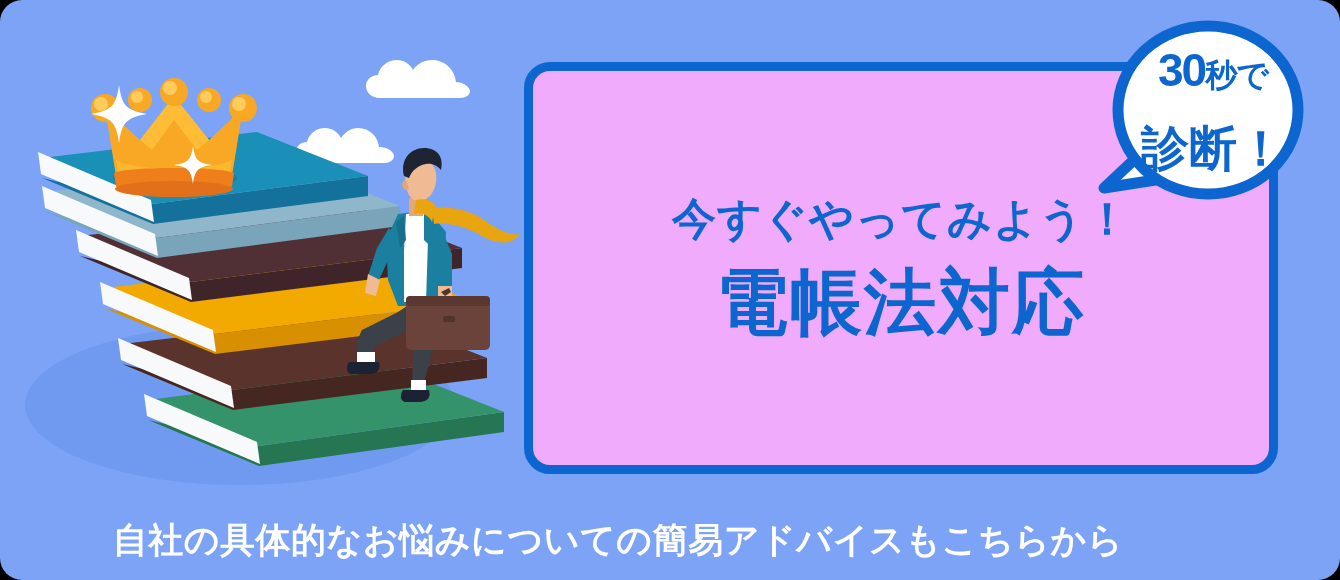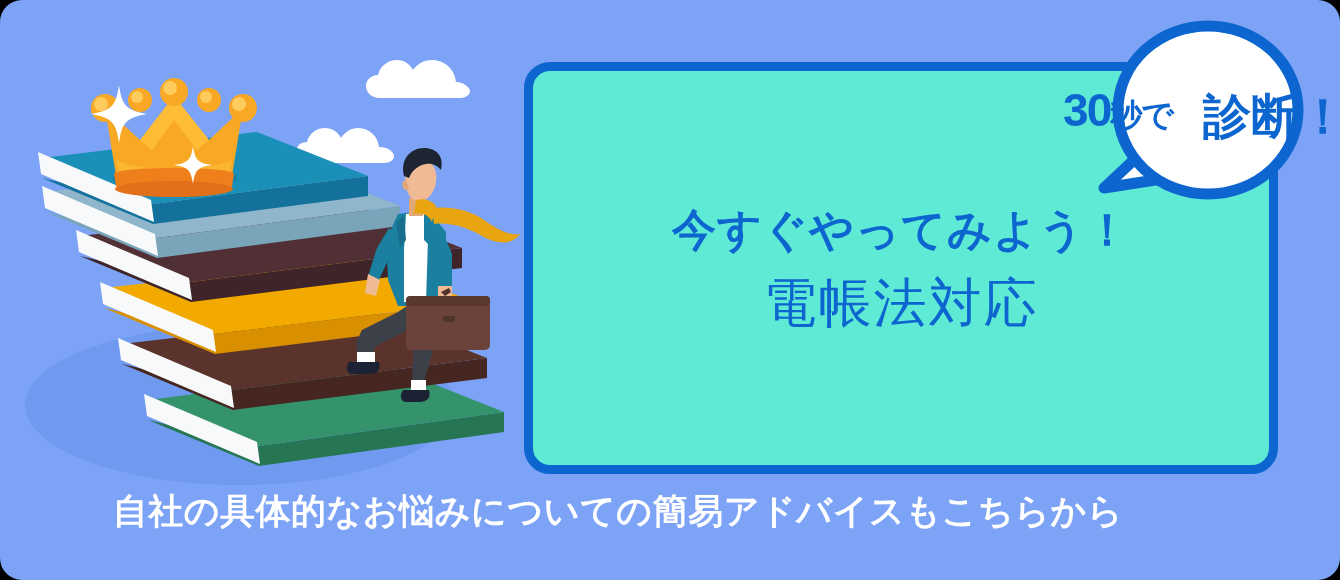--- a/index.html
+++ b/index.html
@@ -38,21 +38,21 @@
   #illustration svg { display: block; }
 
   
   #card {
     position: absolute;
     left: 524px;
     top: 62px;
     width: 754px;
     height: 412px;
     box-sizing: border-box;
-    background: #5eead4;
+    background: #f0abfc;
     border: 9px solid #0d66d0;
     border-radius: 26px;
   }
 
   #card-inner {
     position: absolute;
     left: 0;
     top: 0;
     right: 0;
     bottom: 0;
@@ -68,45 +68,45 @@
     font-size: 44px;
     font-weight: bold;
     letter-spacing: 1px;
     line-height: 1.1;
     margin-bottom: 16px;
     white-space: nowrap;
   }
 
   .headline {
     color: #0d66d0;
-    font-size: 53px;
-    font-weight: normal;
+    font-size: 72px;
+    font-weight: bold;
     line-height: 1.22;
     letter-spacing: 2px;
     text-align: center;
     white-space: nowrap;
   }
 
   
   #badge {
     position: absolute;
     left: 1098px;
     top: 18px;
     width: 208px;
     height: 190px;
   }
   #badge svg { display: block; }
   .badge-text-wrap {
     position: absolute;
-    left: 0;
+    left: 8px;
     top: 0;
     width: 208px;
     height: 190px;
     display: flex;
-    flex-direction: row;
+    flex-direction: column;
     align-items: center;
     justify-content: center;
     pointer-events: none;
     gap: 24px;
   }
   .badge-line1 {
     color: #0d66d0;
     font-weight: bold;
     font-size: 38px;
     line-height: 1.0;
@@ -125,21 +125,21 @@
     margin-top: 8px;
     margin-left: 6px;
     letter-spacing: 0px;
     white-space: nowrap;
   }
 
   
   #footer {
     position: absolute;
     left: 0;
-    top: 488px;
+    top: 517px;
     width: 1236px;
     text-align: center;
   }
   #footer .strap {
     display: inline-block;
     color: #ffffff;
     font-size: 35px;
     font-weight: bold;
     letter-spacing: 0.5px;
     white-space: nowrap;

